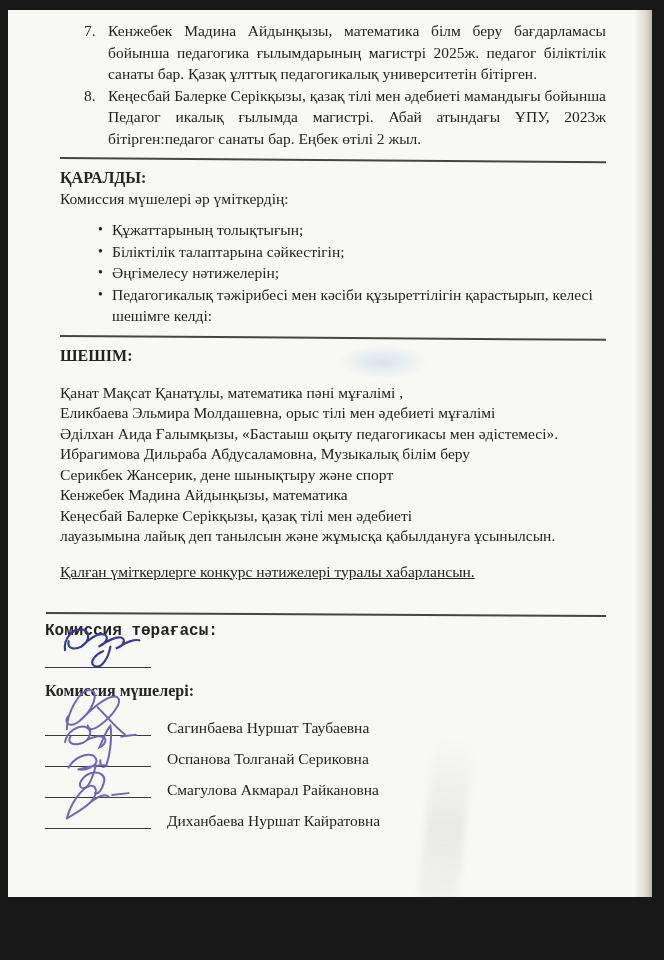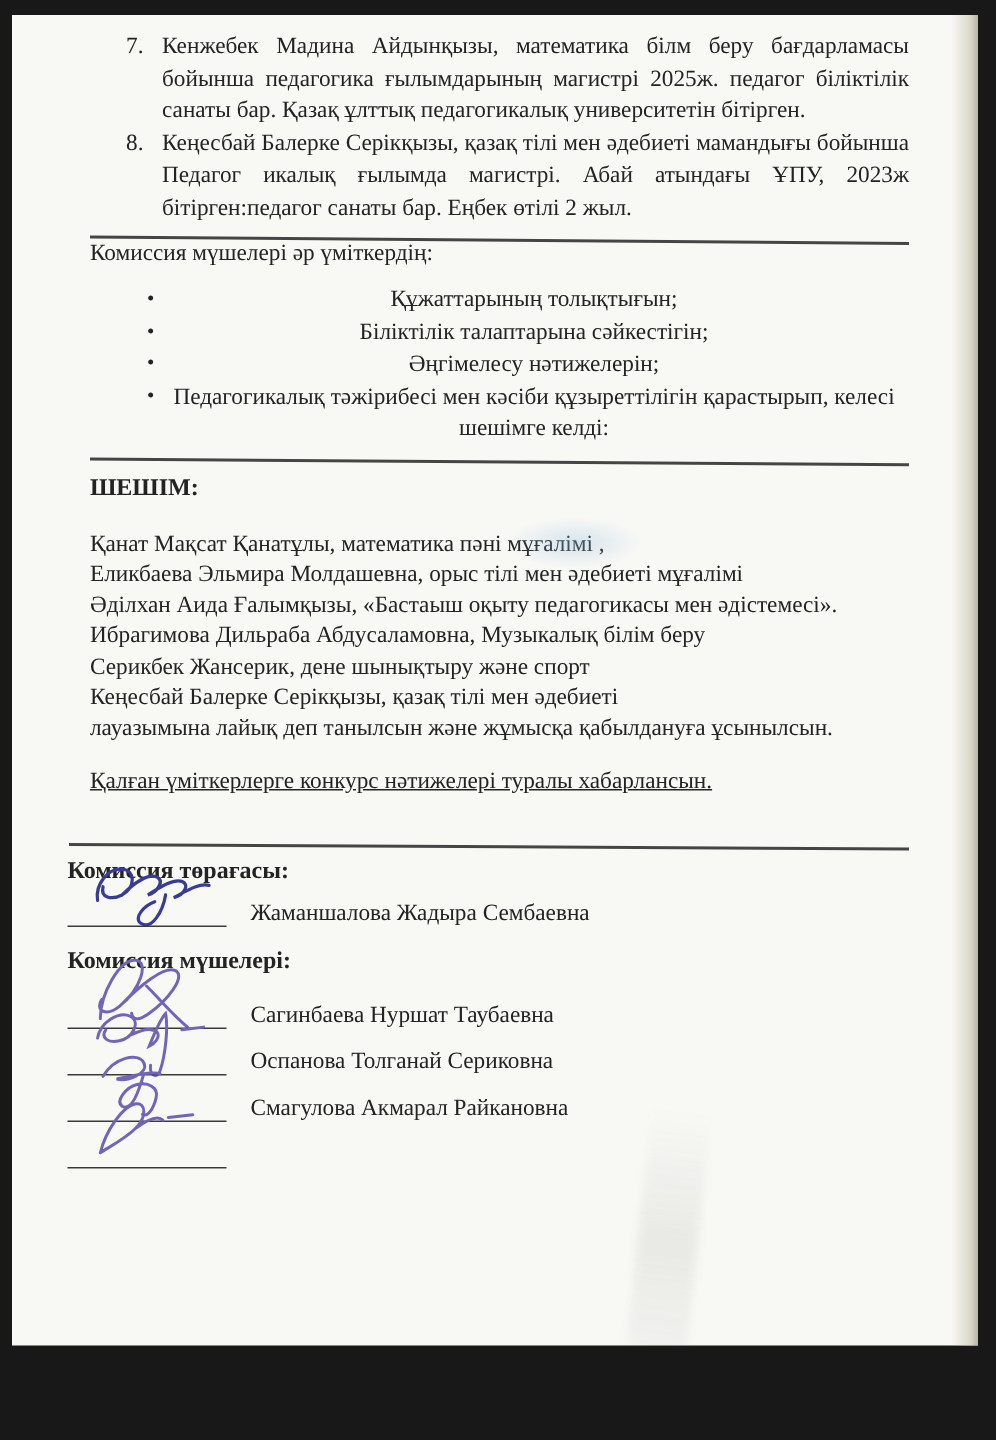--- a/index.html
+++ b/index.html
@@ -26,28 +26,28 @@
   
   .sep{height:2px;background:#454545;transform-origin:left center;}
   .sep1{margin-top:8px;transform:rotate(0.45deg);}
   .sep2{margin-top:8px;transform:rotate(0.4deg);}
   .sep3{margin-top:30px;margin-left:-14px;width:calc(100% + 14px);transform:rotate(0.3deg);}
   .heading{font-weight:bold;font-size:16px;margin-top:8px;line-height:22px;}
   .intro{line-height:20px;}
   .bullets{list-style:none;margin:10px 0 0 0;padding:0;}
   .bullets li{display:flex;margin-left:38px;}
   .bullets li .b{flex:0 0 14px;font-size:14px;}
-  .bullets li .bt{flex:1;padding-right:6px;text-align:center;}
+  .bullets li .bt{flex:1;padding-right:6px;}
   .lines{margin-top:16px;}
   .lines div{line-height:20.5px;white-space:nowrap;}
   .note{margin-top:14px;text-decoration:underline;}
   
   .sig-section{margin-left:-15px;}
   .sig-heading{font-weight:bold;font-size:16px;line-height:22px;}
-  .chair-heading{margin-top:6px;}
+  .chair-heading{margin-top:6px;font-family:Liberation Mono, monospace;}
   .members-heading{margin-top:8px;}
   .sig-row{position:relative;height:22px;margin-top:9px;}
   .sig-row.first-member{margin-top:16px;}
   .sig-line{
     position:absolute;left:0;bottom:4px;width:106px;height:0;
     border-bottom:1.6px solid #3a3a3a;
   }
   .sig-name{position:absolute;left:122px;bottom:2px;white-space:nowrap;}
   .sig-ink{position:absolute;left:14px;bottom:0;width:110px;height:58px;pointer-events:none;}
   .sig-ink svg{width:100%;height:100%;overflow:visible;}
@@ -76,20 +76,21 @@
       <span class="num">7.</span>
       <span class="txt">Кенжебек Мадина Айдынқызы, математика білм беру бағдарламасы бойынша педагогика ғылымдарының магистрі 2025ж. педагог біліктілік санаты бар. Қазақ ұлттық педагогикалық университетін бітірген.</span>
     </div>
     <div class="num-item">
       <span class="num">8.</span>
       <span class="txt">Кеңесбай Балерке Серікқызы, қазақ тілі мен әдебиеті мамандығы бойынша Педагог икалық ғылымда магистрі. Абай атындағы ҰПУ, 2023ж бітірген:педагог санаты бар. Еңбек өтілі 2 жыл.</span>
     </div>
 
     <div class="sep sep1"></div>
 
+    <div class="heading">ҚАРАЛДЫ:</div>
     <div class="intro">Комиссия мүшелері әр үміткердің:</div>
 
     <ul class="bullets">
       <li>
         <span class="b">•</span>
         <span class="bt">Құжаттарының толықтығын;</span>
       </li>
       <li>
         <span class="b">•</span>
         <span class="bt">Біліктілік талаптарына сәйкестігін;</span>
@@ -107,40 +108,40 @@
     <div class="sep sep2"></div>
 
     <div class="heading">ШЕШІМ:</div>
 
     <div class="lines">
       <div>Қанат Мақсат Қанатұлы, математика пәні мұғалімі ,</div>
       <div>Еликбаева Эльмира Молдашевна, орыс тілі мен әдебиеті мұғалімі</div>
       <div>Әділхан Аида Ғалымқызы, «Бастаыш оқыту педагогикасы мен әдістемесі».</div>
       <div>Ибрагимова Дильраба Абдусаламовна, Музыкалық білім беру</div>
       <div>Серикбек Жансерик, дене шынықтыру және спорт</div>
+      <div>Кенжебек Мадина Айдынқызы, математика</div>
       <div>Кеңесбай Балерке Серікқызы, қазақ тілі мен әдебиеті</div>
       <div>лауазымына лайық деп танылсын және жұмысқа қабылдануға ұсынылсын.</div>
     </div>
 
     <div class="note">Қалған үміткерлерге конкурс нәтижелері туралы хабарлансын.</div>
 
     <div class="sep sep3"></div>
 
     <div class="sig-section">
 
       <div class="sig-heading chair-heading">Комиссия төрағасы:</div>
 
       <div class="sig-row chair-row">
         <span class="sig-ink ink-chair">
           <svg viewBox="0 0 120 64" fill="none" stroke="currentColor" stroke-width="2.4" stroke-linecap="round">
             <path d="M6 40 C4 28 14 16 24 17 C34 18 34 30 24 36 C16 40 8 38 10 30 M24 36 C34 26 44 20 50 23 C55 26 50 34 43 36 C51 31 61 24 68 26 C74 28 70 36 62 38 C70 34 80 27 88 29 M56 36 C54 48 46 62 38 57 C32 53 40 44 48 41"></path>
           </svg>
         </span>
         <span class="sig-line"></span>
-        <span class="sig-name">Жаманшалова Жадыра Сембаевна</span>
       </div>
 
       <div class="sig-heading members-heading">Комиссия мүшелері:</div>
 
       <div class="sig-row first-member">
         <span class="sig-ink ink-member">
           <svg viewBox="0 0 120 64" fill="none" stroke="currentColor" stroke-width="2.2" stroke-linecap="round">
             <path d="M8 52 C8 34 22 8 34 9 C44 10 38 30 22 43 C12 51 4 46 9 38 M22 43 C38 27 56 12 64 17 C70 22 58 38 44 48 C37 53 32 54 31 48 M42 28 C52 38 62 50 72 58"></path>
           </svg>
         </span>
@@ -168,20 +169,21 @@
         <span class="sig-name">Смагулова Акмарал Райкановна</span>
       </div>
 
       <div class="sig-row">
         <span class="sig-ink ink-member">
           <svg viewBox="0 0 120 64" fill="none" stroke="currentColor" stroke-width="2.2" stroke-linecap="round">
             <path d="M8 48 C12 32 24 14 34 12 C42 11 42 22 34 30 C26 38 14 44 8 48 M34 30 C42 24 50 20 54 24 M58 22 L76 20"></path>
           </svg>
         </span>
         <span class="sig-line"></span>
+        <span class="sig-name">Диханбаева Нуршат Кайратовна</span>
       </div>
 
     </div>
   </div>
 
   <div class="blot-blue"></div>
   <div class="smudge"></div>
   <div class="page-edge"></div>
 </div>
 

